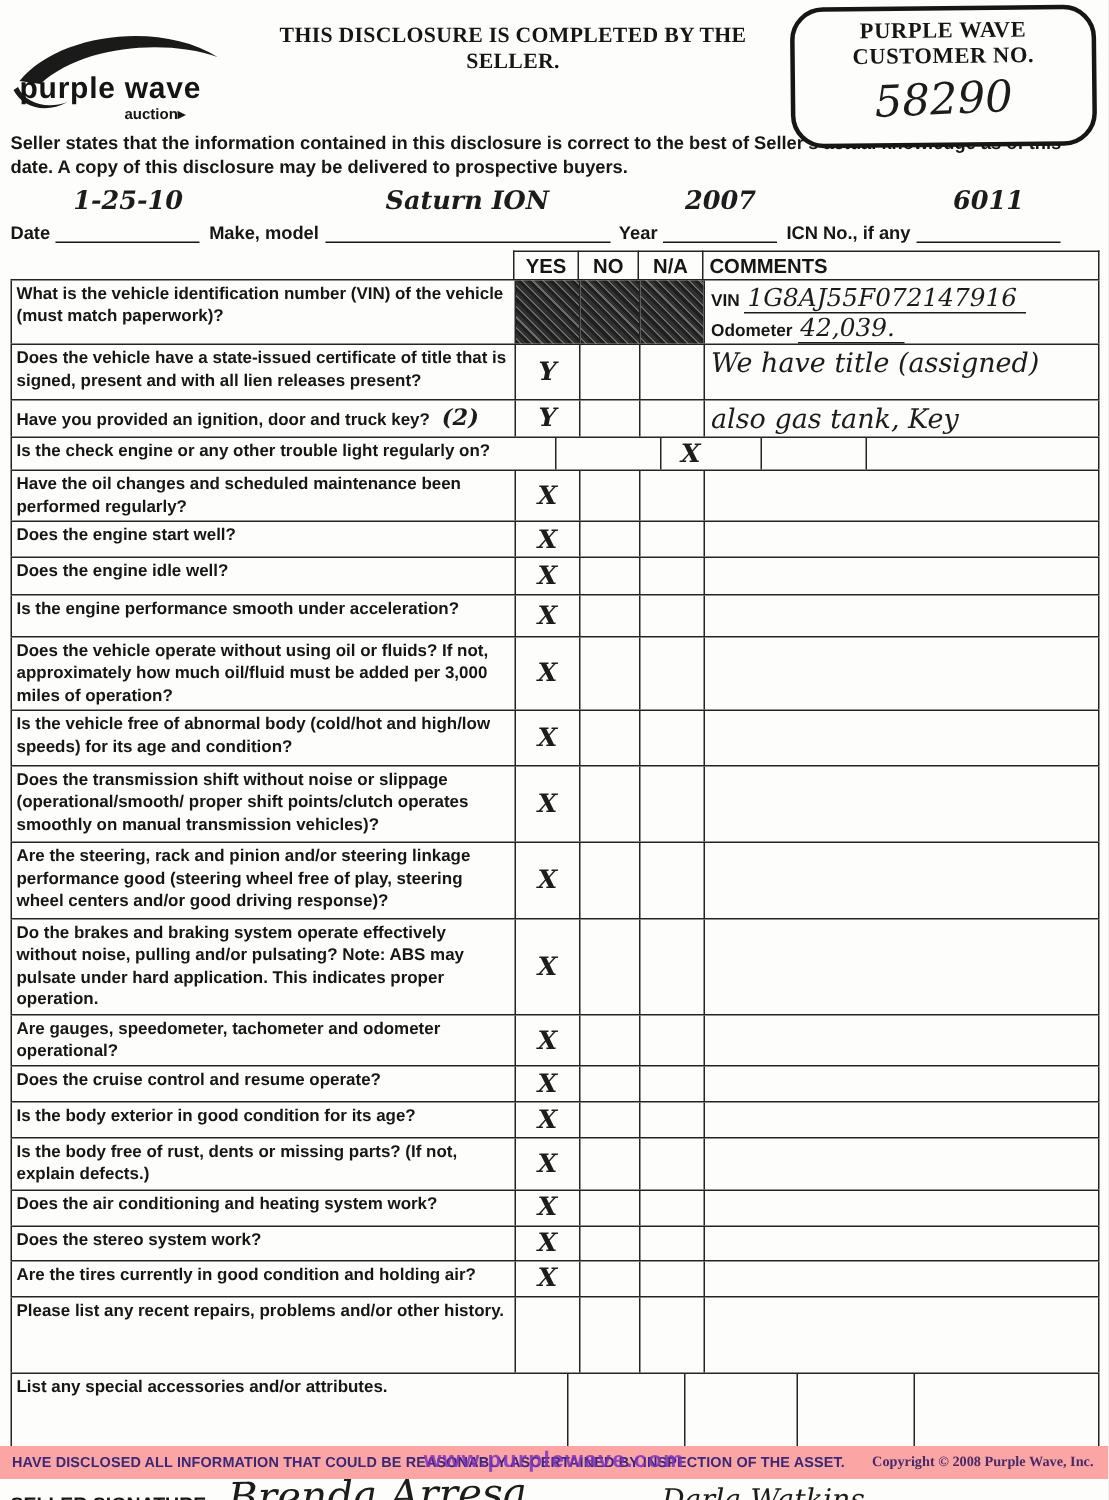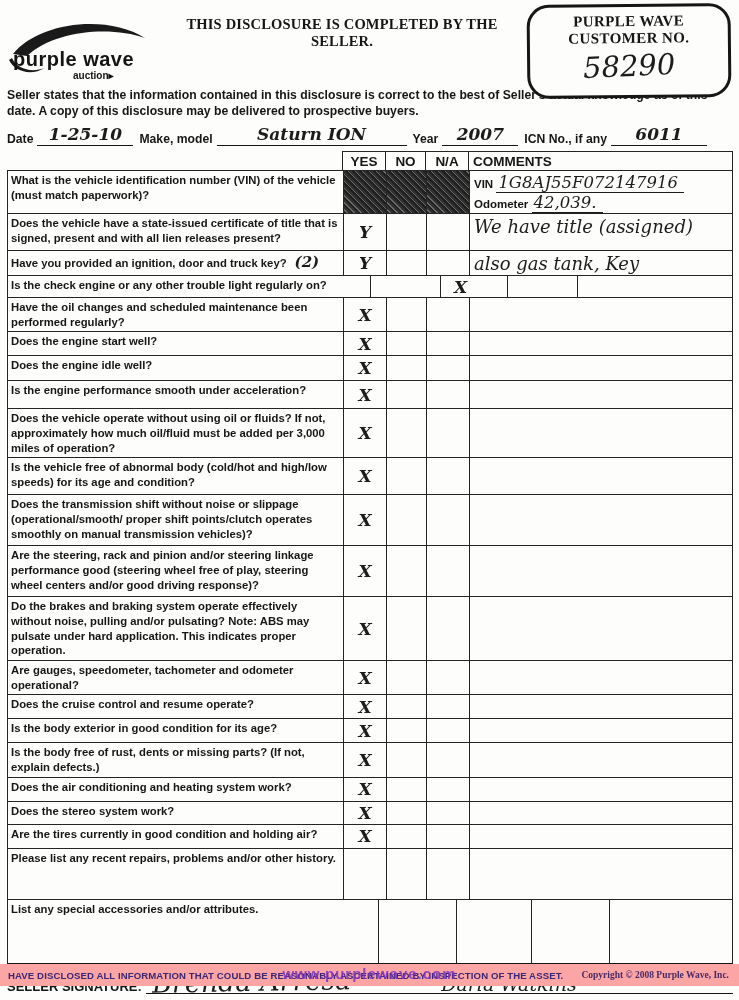--- a/index.html
+++ b/index.html
@@ -5,36 +5,36 @@
   html,body{margin:0;padding:0;background:#e8e8e8;}
   .page{position:relative;width:739px;height:1000px;background:#fdfdfc;margin:0 auto;
         font-family:"Liberation Sans",sans-serif;color:#161616;overflow:hidden;}
   .inner{position:absolute;left:7px;top:0;width:726px;}
 
   
   .hdr{position:relative;height:84px;}
   .logo{position:absolute;left:0;top:14px;width:145px;height:70px;}
   .logo svg{position:absolute;left:0;top:0;}
   .logo-text{position:absolute;left:6px;top:34px;font-weight:bold;font-size:20px;letter-spacing:0.5px;color:#141414;}
-  .logo-sub{position:absolute;left:66px;top:56px;font-weight:bold;font-size:10px;color:#141414;}
+  .logo-sub{position:absolute;left:76px;top:56px;font-weight:bold;font-size:10px;color:#141414;}
   .title-wrap{position:absolute;left:150px;top:6px;width:370px;text-align:center;}
   .title{font-family:"Liberation Serif",serif;font-weight:bold;font-size:33px;letter-spacing:1px;color:#121212;}
   .subtitle{font-family:"Liberation Serif",serif;font-weight:bold;font-size:14.5px;margin-top:10px;letter-spacing:0.2px;}
   .custbox{position:absolute;right:2px;top:4px;width:198px;height:88px;border:3px solid #161616;border-radius:22px;
            text-align:center;transform:rotate(-0.6deg);background:#fdfdfc;}
   .custbox .l{font-family:"Liberation Serif",serif;font-weight:bold;font-size:15px;letter-spacing:0.4px;margin-top:6px;}
   .custbox .v{font-size:29px;margin-top:2px;transform:rotate(-2deg);}
 
   
   .hw{font-family:"DejaVu Serif",serif;font-style:italic;color:#1c1c1c;}
 
   
   .statement{font-size:12.2px;font-weight:bold;line-height:1.28;margin-top:4px;}
   .dateline{display:flex;align-items:flex-end;margin-top:7px;font-size:12.2px;font-weight:bold;white-space:nowrap;}
-  .dl-val{border-bottom:1.5px solid #161616;text-align:center;font-size:17px;line-height:1;padding-bottom:2px;margin:0 6px 0 4px;}
+  .dl-val{border-bottom:1.5px solid #161616;text-align:center;font-size:17px;line-height:1;padding-bottom:18px;margin:0 6px 0 4px;}
   .w-date{width:96px;} .w-make{width:190px;} .w-year{width:76px;} .w-icn{width:96px;}
 
   
   .vtable{margin-top:5px;border-bottom:2px solid #161616;}
   .trow{display:flex;border-top:1.3px solid #242424;align-items:stretch;}
   .thead-row{border-top:none;}
   .qcell{width:328px;padding:2px 4px 2px 3px;font-size:11.3px;font-weight:bold;line-height:1.3;
          border-left:1.3px solid #242424;}
   .thead-row .qcell{border-left:none;}
   .acell{width:42px;border-left:1.5px solid #242424;display:flex;align-items:center;justify-content:center;}

